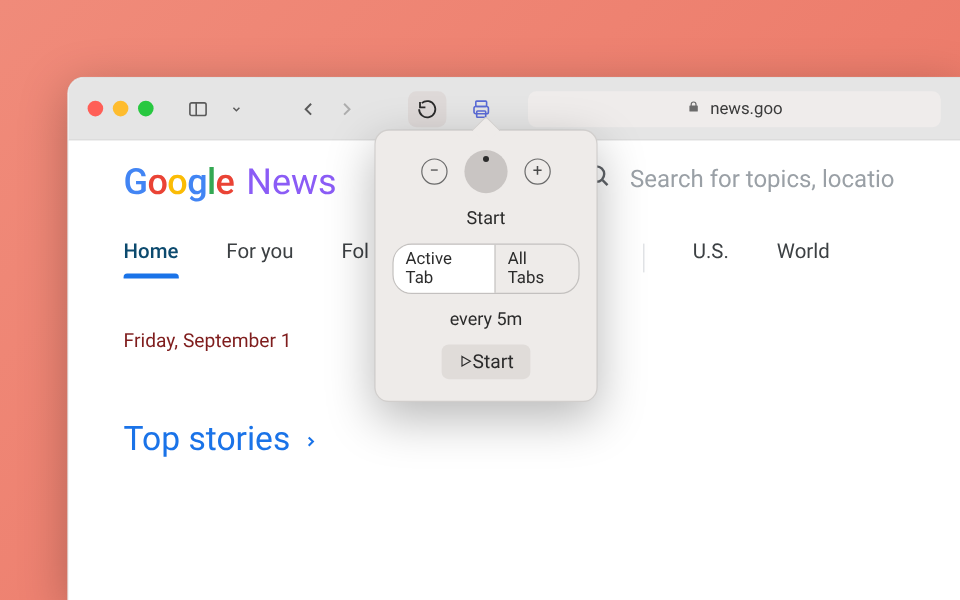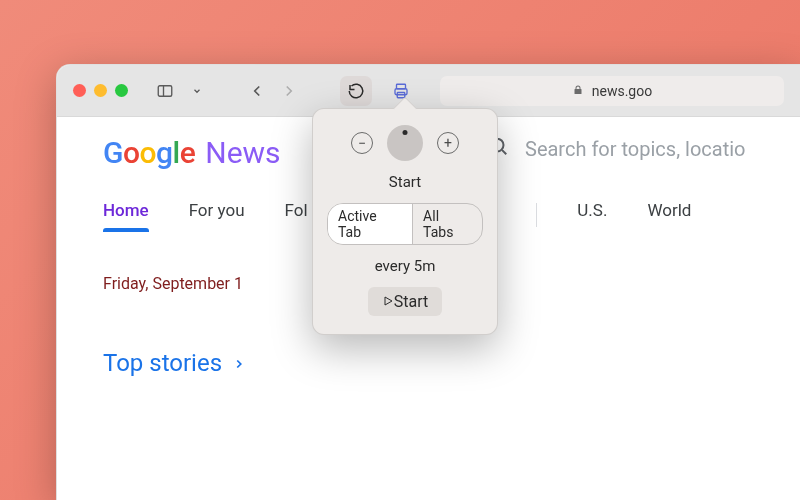--- a/index.html
+++ b/index.html
@@ -66,29 +66,29 @@
   .logo-row { display: flex; align-items: center; gap: 6px; margin-bottom: 4px; }
   .g-logo { font-size: 30px; font-weight: 500; letter-spacing: -0.5px; display: flex; }
   .g-news { font-size: 30px; color: #8b5cf6; font-weight: 400; margin-left: 4px; }
   .lg-b { color:#4285F4; } .lg-r { color:#EA4335; } .lg-y { color:#FBBC05; } .lg-g { color:#34A853; }
 
   .search-row { position: absolute; top: 18px; left: 430px; right: 0; display: flex; align-items: center; gap: 16px; font-size: 20px; color: #9aa0a6; }
   .search-row svg { width: 22px; height: 22px; color: #5f6368; flex-shrink: 0; }
 
   .navtabs { display: flex; gap: 40px; margin-top: 30px; font-size: 17px; color: #3c4043; align-items: center; }
   .navtabs .tab { padding-bottom: 10px; position: relative; white-space: nowrap; }
-  .navtabs .tab.active { color: #6d28d9; font-weight: 500; }
+  .navtabs .tab.active { color: #0c4a6e; font-weight: 500; }
   .navtabs .tab.active::after { content:""; position:absolute; left:0; right:0; bottom:-2px; height:4px; background:#1a73e8; border-radius:3px 3px 0 0; }
   .navtabs .divider { width:1px; height:24px; background:#dadce0; }
 
   .briefing { margin-top: 44px; }
   .briefing h1 { font-size: 38px; font-weight: 400; color: #202124; }
   .briefing .date { margin-top: 10px; font-size: 16px; color: #7f1d1d; }
 
-  .topstories { margin-top: 56px; display: flex; align-items: center; gap: 10px; font-size: 24px; color: #1a73e8; }
+  .topstories { margin-top: 56px; display: flex; align-items: center; gap: 10px; font-size: 28px; color: #1a73e8; }
   .topstories svg { width: 14px; height: 14px; }
 
   
   .popover {
     position: absolute;
     top: 108px;
     left: 312px;
     width: 186px;
     background: #eeebe9;
     border: 1px solid rgba(0,0,0,0.12);

